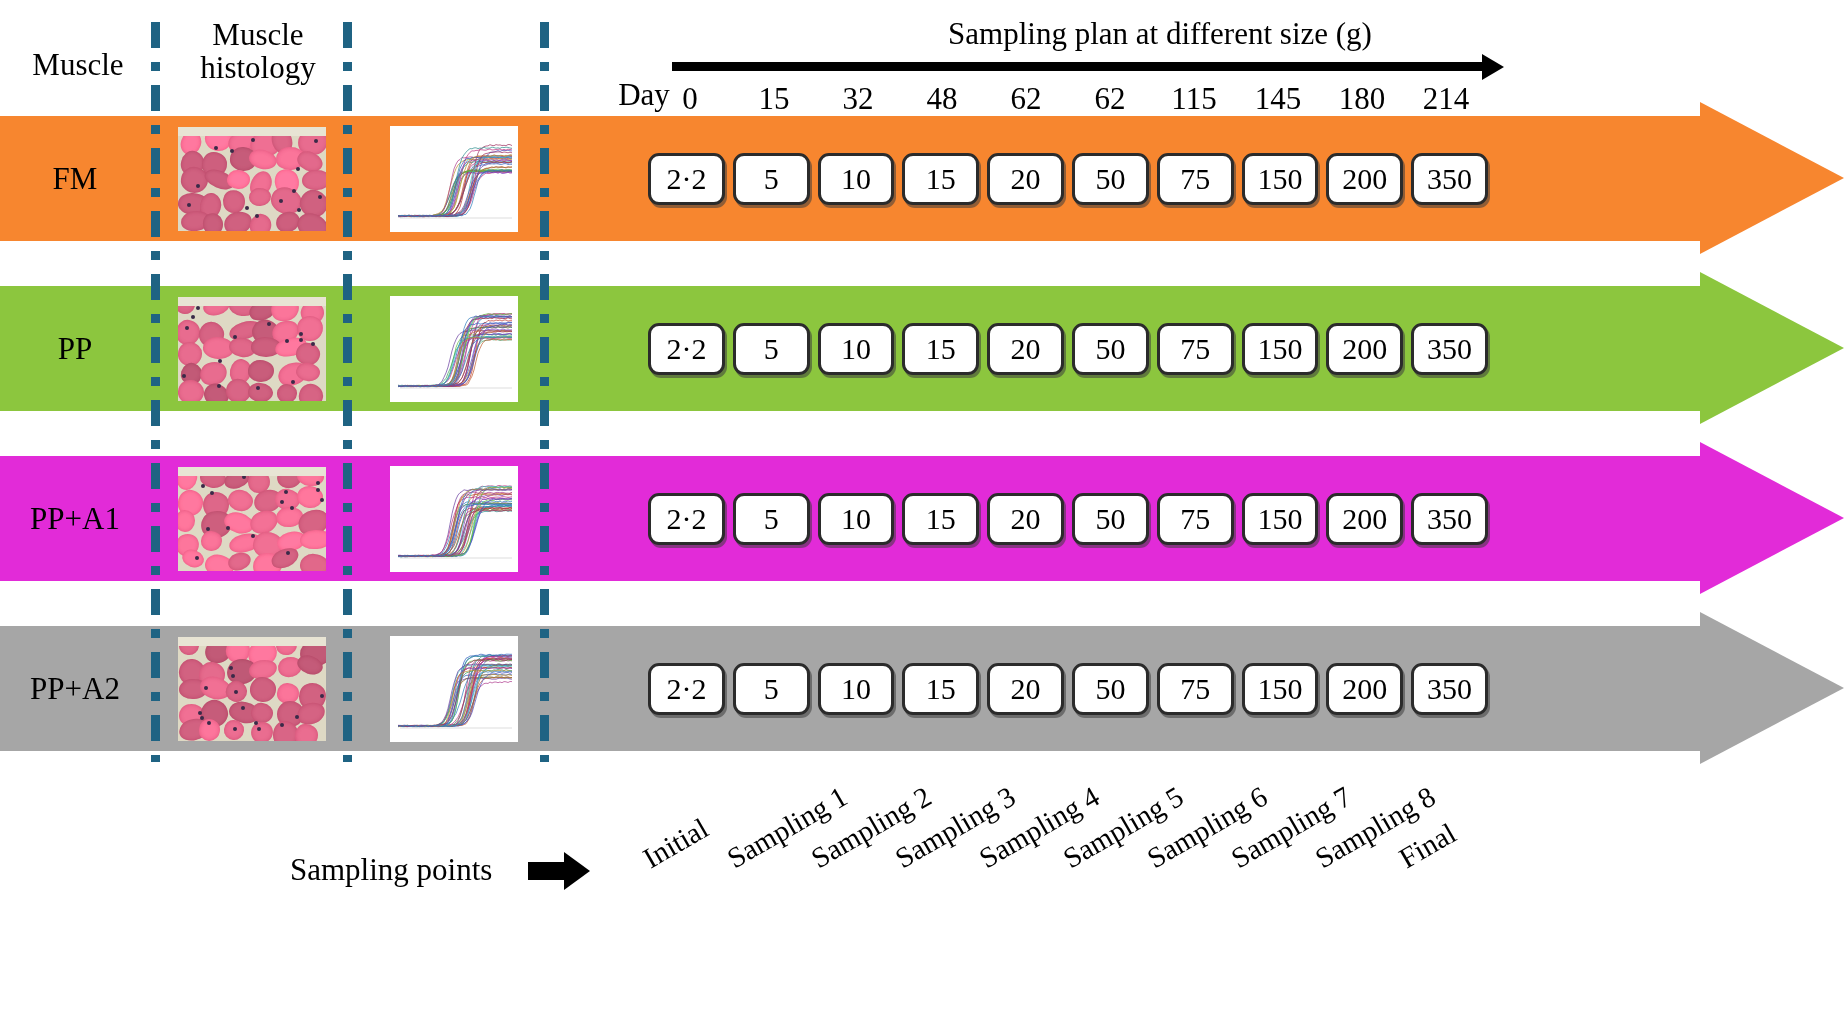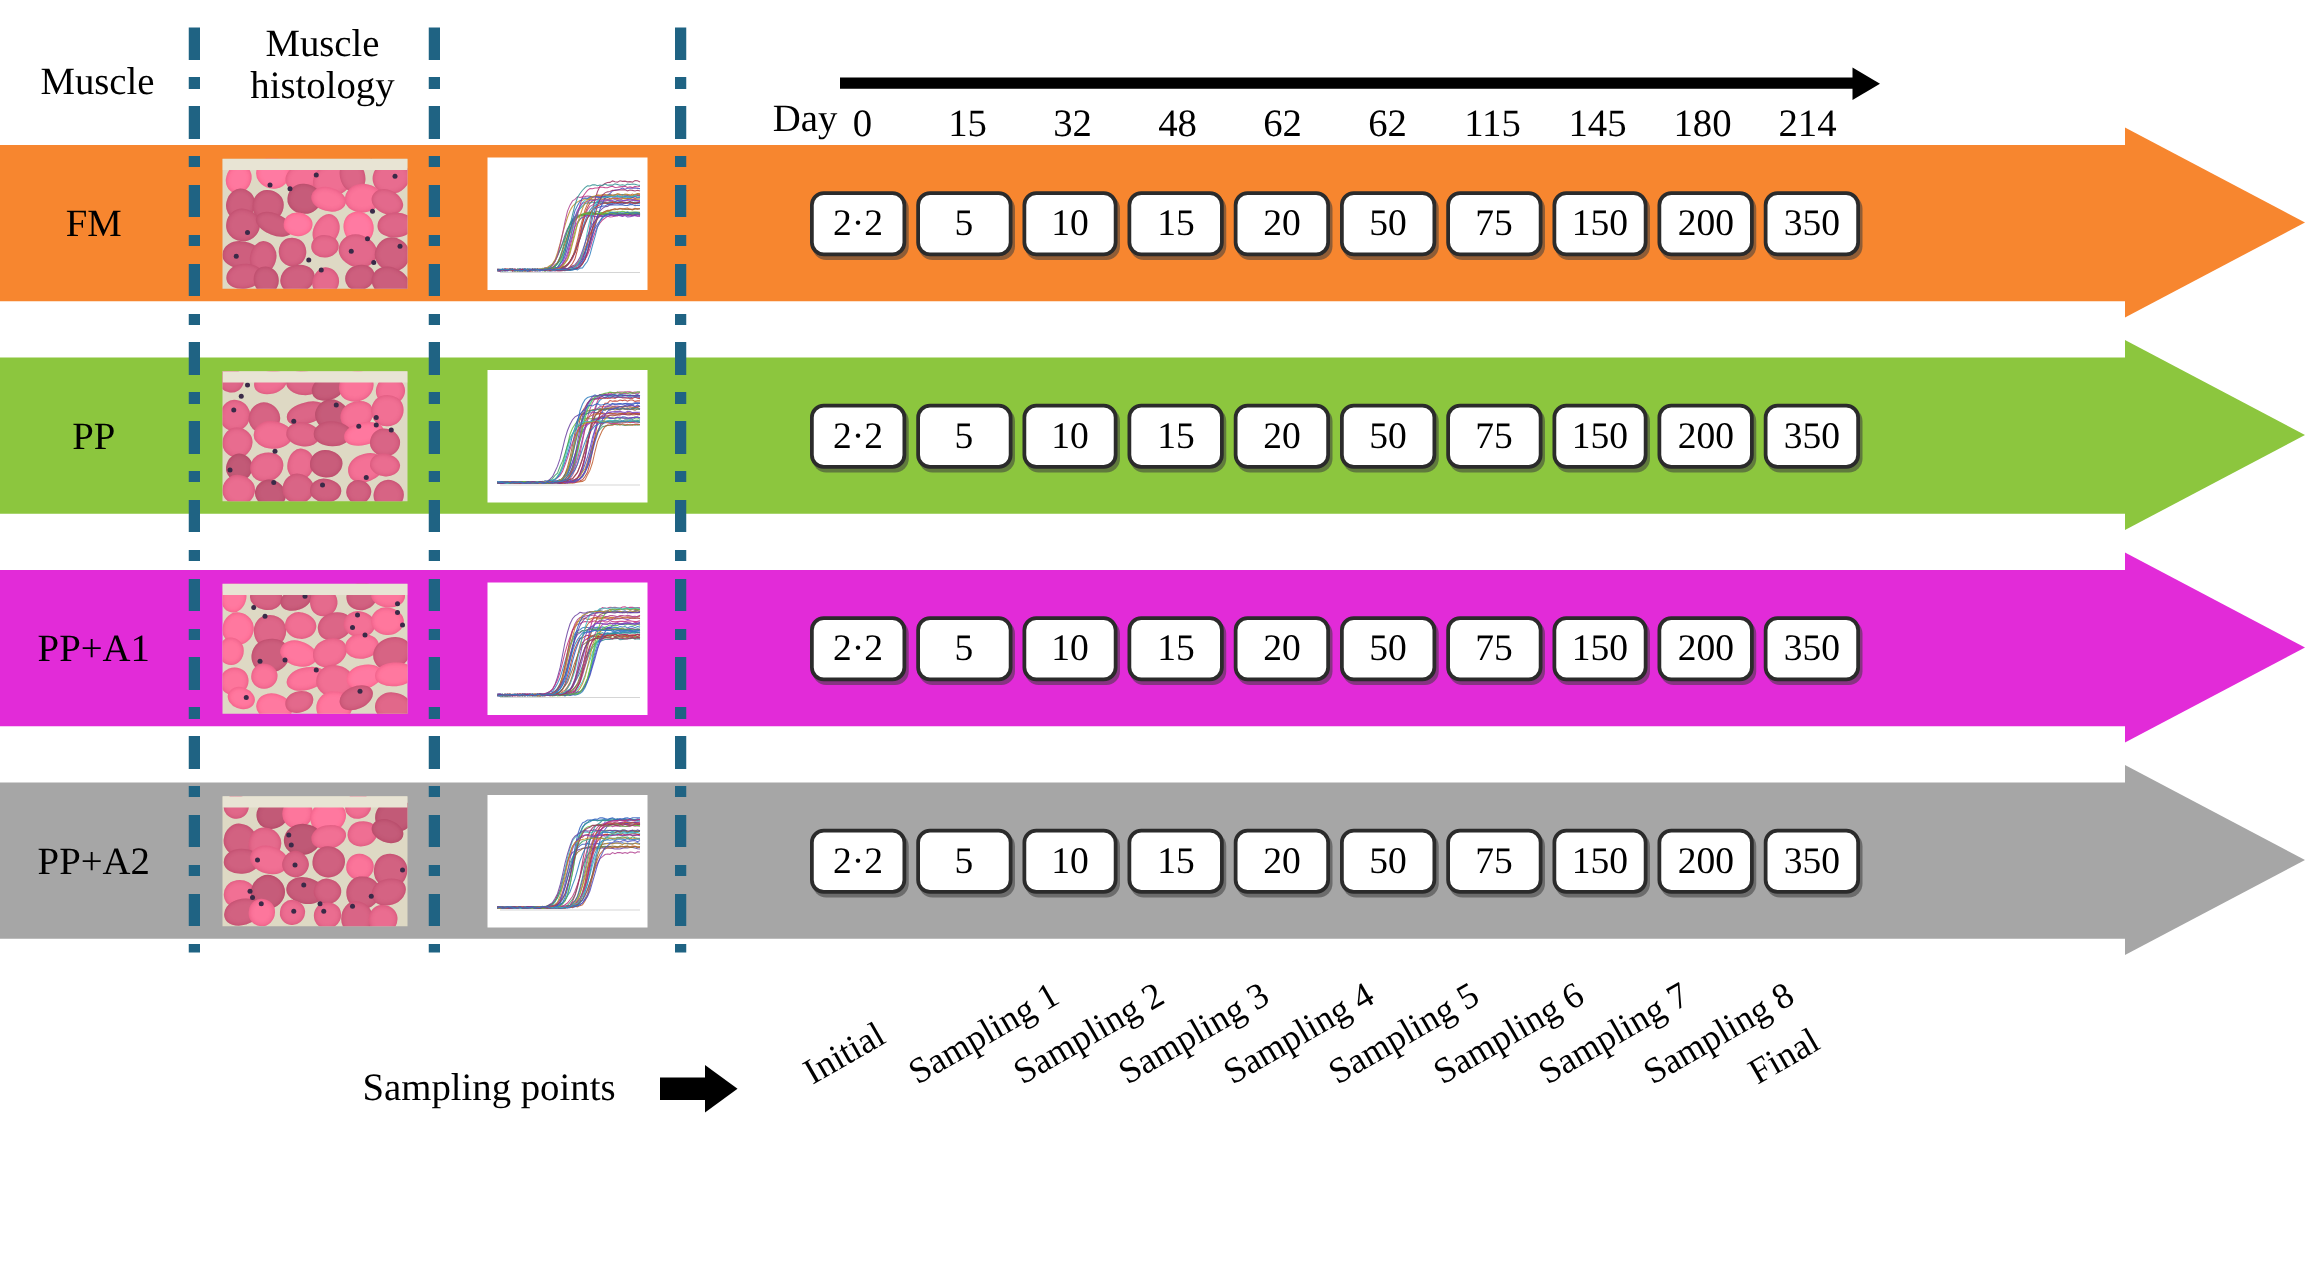--- a/index.html
+++ b/index.html
@@ -220,20 +220,21 @@
 
   <div class="col-head" id="head-diets">Muscle</div>
   <div class="col-head" id="head-histology">Muscle
 histology</div>
   <div class="col-head" id="head-day">Day</div>
 
   <div class="vsep" style="left:151px; top:22px; height:740px;"></div>
   <div class="vsep" style="left:343px; top:22px; height:740px;"></div>
   <div class="vsep" style="left:540px; top:22px; height:740px;"></div>
 
+  <div id="plan-title">Sampling plan at different size (g)</div>
   <div id="plan-arrow"></div>
 
   <div id="day-row">
     <div class="day-cell">0</div>
     <div class="day-cell">15</div>
     <div class="day-cell">32</div>
     <div class="day-cell">48</div>
     <div class="day-cell">62</div>
     <div class="day-cell">62</div>
     <div class="day-cell">115</div>

